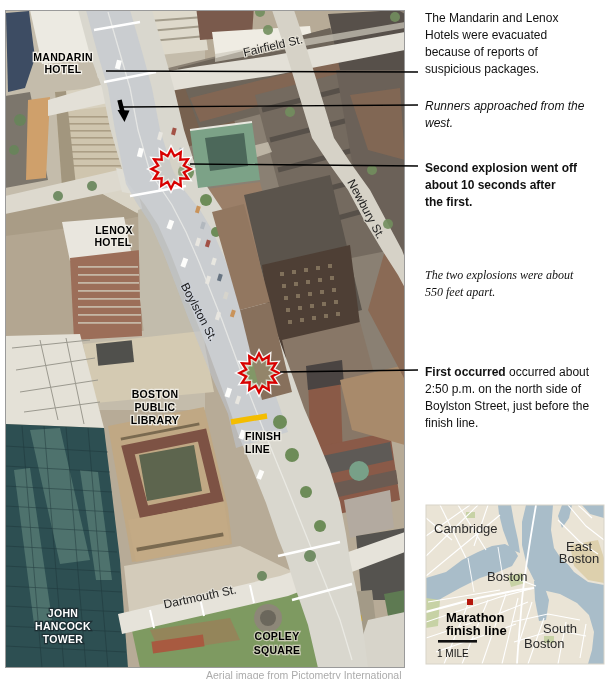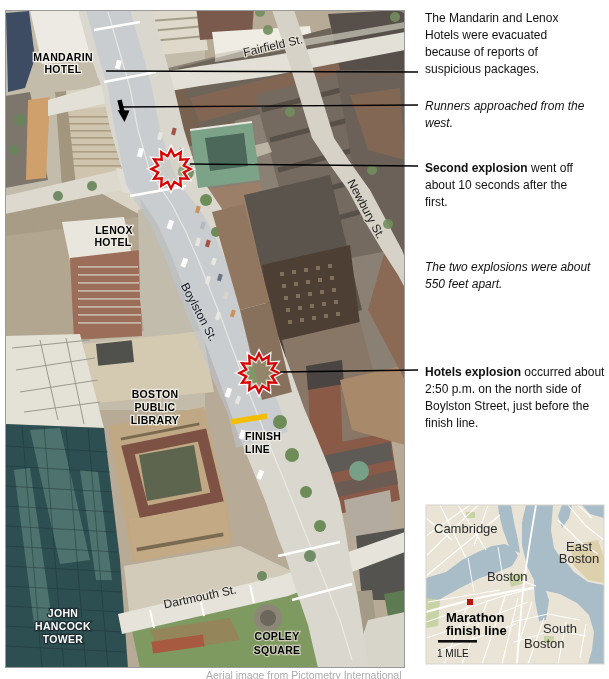--- a/index.html
+++ b/index.html
@@ -512,19 +512,19 @@
     </g>
 
     <rect x="426" y="505" width="178" height="159" fill="none" stroke="#d7d3c8" stroke-width="1"></rect>
   </g>
 </svg>
 
 <div class="para" style="top:10px;width:162px;">The Mandarin and Lenox Hotels were evacuated because of reports of suspicious packages.</div>
 
 <div class="para" style="top:98px;width:168px;font-style:italic;">Runners approached from the west.</div>
 
-<div class="para" style="top:160px;width:152px;"><b>Second explosion</b> went off about 10 seconds after the first.</div>
-
-<div class="para" style="top:259px;width:168px;font-style:italic;">The two explosions were about 550 feet apart.</div>
-
-<div class="para" style="top:364px;width:182px;"><b>Hotels explosion</b> occurred about 2:50 p.m. on the north side of Boylston Street, just before the finish line.</div>
+<div class="para" style="top:160px;width:152px;font-weight:bold;"><b>Second explosion</b> went off about 10 seconds after the first.</div>
+
+<div class="para" style="top:267px;width:168px;font-style:italic;font-family:Liberation Serif, serif;">The two explosions were about 550 feet apart.</div>
+
+<div class="para" style="top:364px;width:182px;"><b>First occurred</b> occurred about 2:50 p.m. on the north side of Boylston Street, just before the finish line.</div>
 
 <div style="position:absolute;left:206px;top:669px;font-size:10.5px;color:#ababab;">Aerial image from Pictometry International</div>
 
 </body></html>

